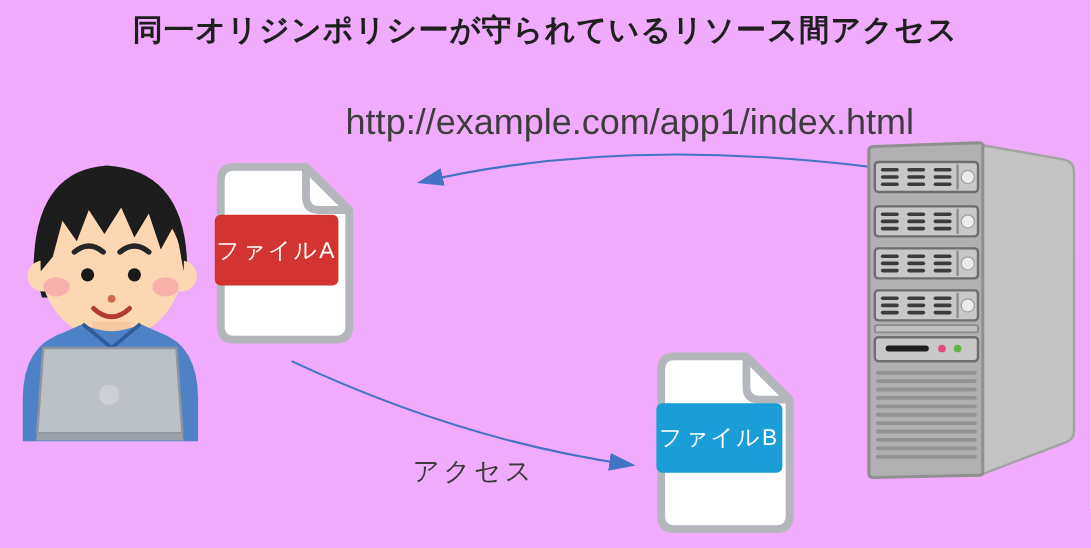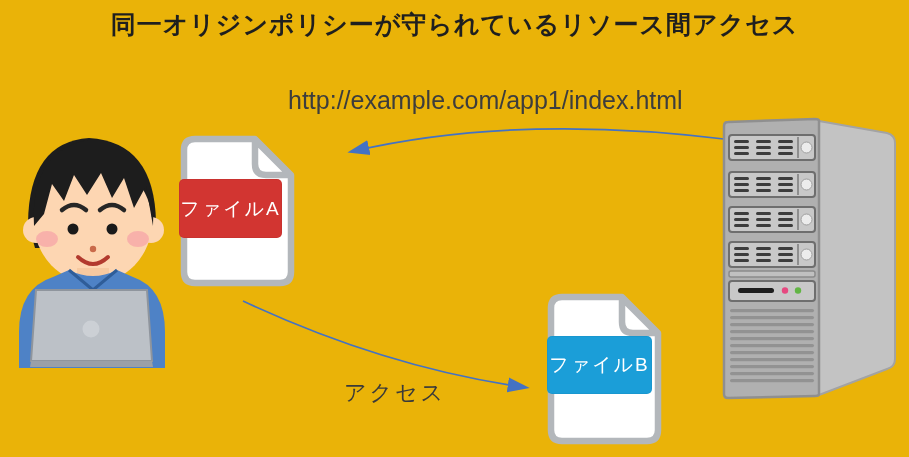--- a/index.html
+++ b/index.html
@@ -1,26 +1,26 @@
 <!DOCTYPE html>
 <html><head>
 <meta charset="utf-8">
 <style>
   html,body{margin:0;padding:0;background:#fff;}
   #canvas{
-    position:relative;width:909px;height:457px;background:#eab308;overflow:hidden;
+    position:relative;width:909px;height:457px;background:#f0abfc;overflow:hidden;
     font-family:"Liberation Sans","DejaVu Sans",sans-serif;
   }
   .title{
     position:absolute;top:8px;left:0;right:0;text-align:center;
     font-size:25px;font-weight:bold;letter-spacing:1px;color:#1f1f1f;
   }
   .url{
     position:absolute;left:288px;top:86px;
-    font-size:25px;color:#3d3d3d;white-space:nowrap;
+    font-size:30px;color:#3d3d3d;white-space:nowrap;
   }
   .access{
     position:absolute;left:344px;top:378px;
     font-size:22px;color:#3a3a3a;letter-spacing:3px;white-space:nowrap;
   }
   .layer{position:absolute;left:0;top:0;pointer-events:none;}
   .file-icon{position:absolute;width:122px;height:158px;}
   .file-label{
     position:absolute;border-radius:5px;color:#ffffff;
     display:flex;align-items:center;justify-content:center;

